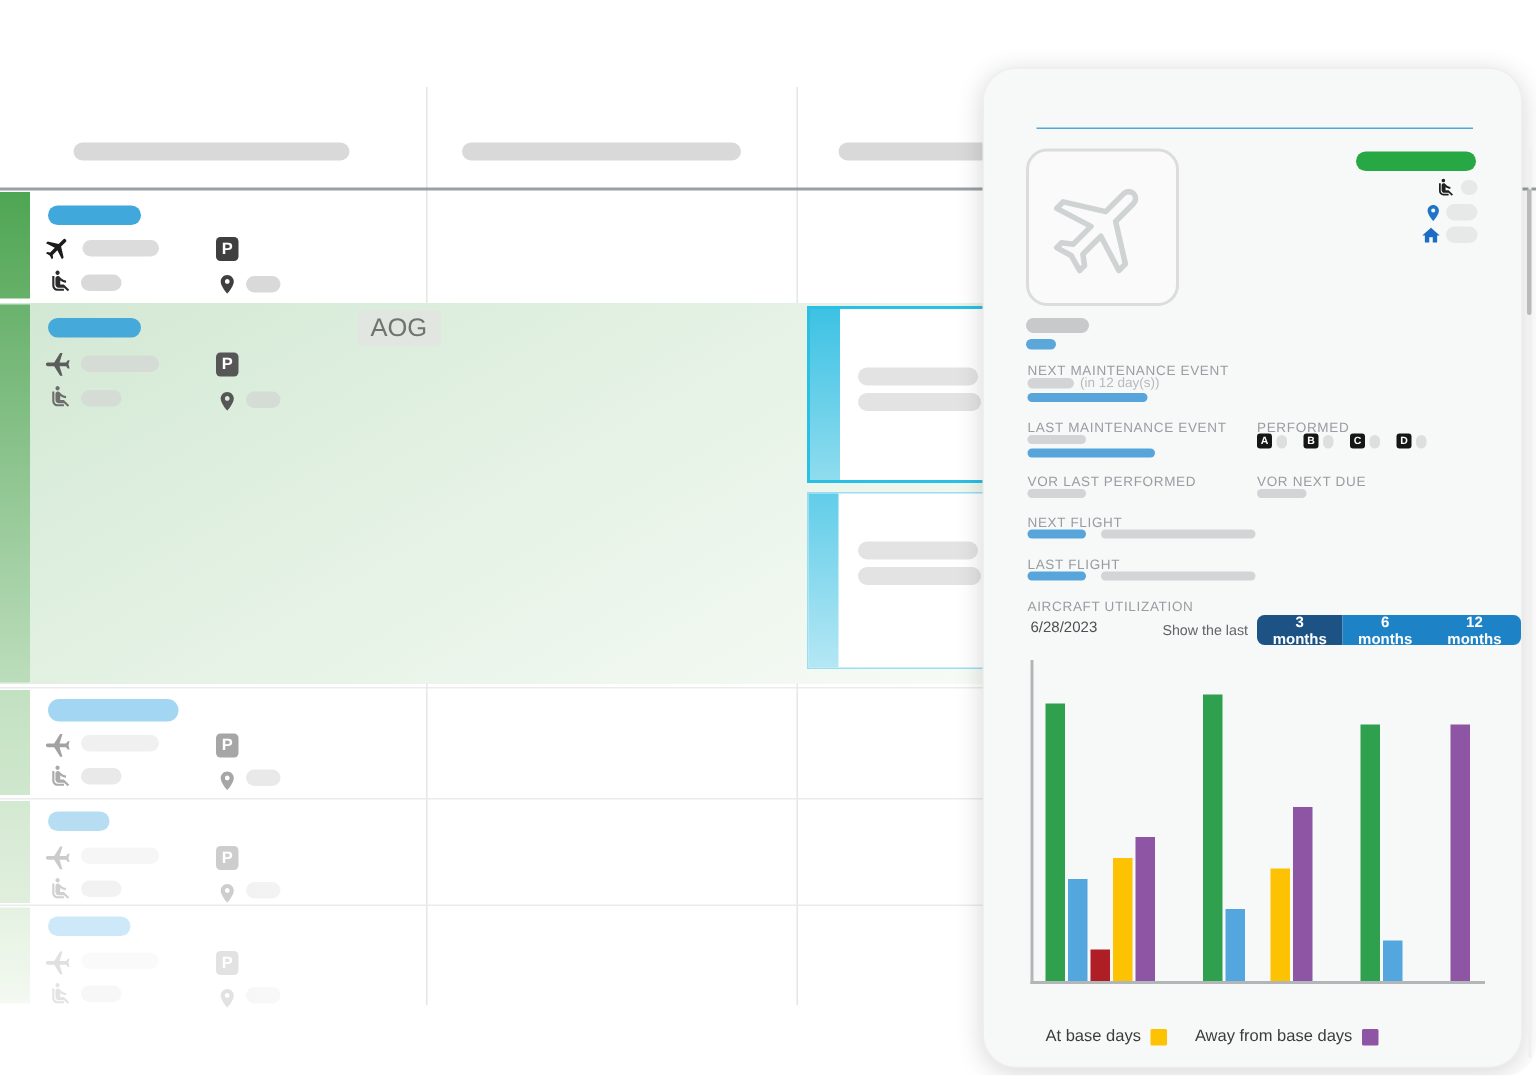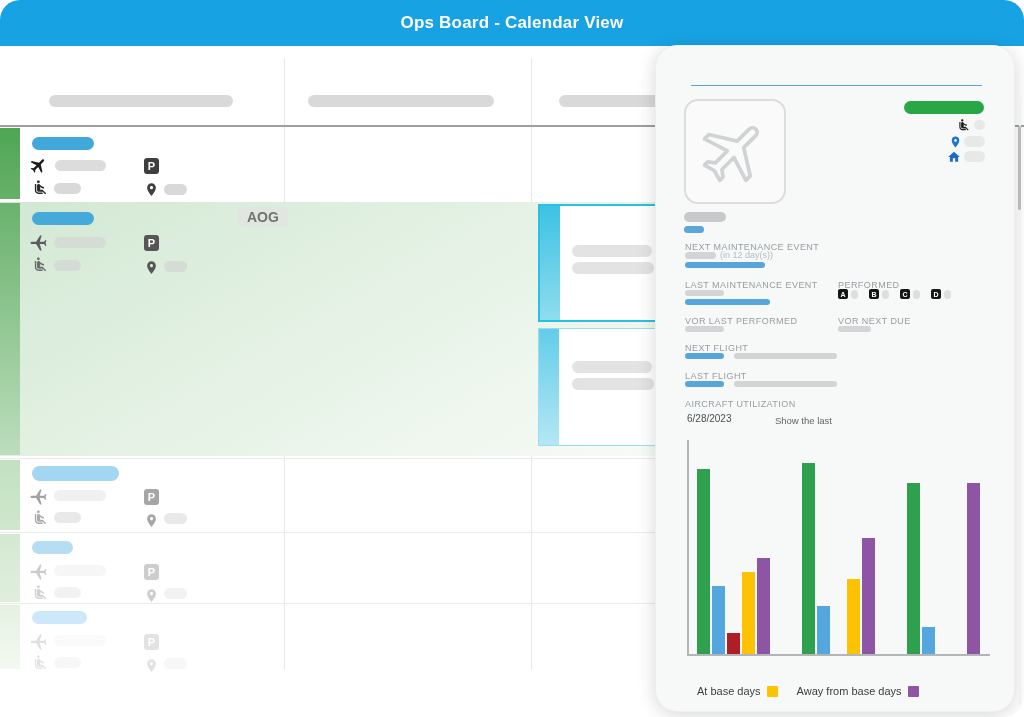--- a/index.html
+++ b/index.html
@@ -27,21 +27,21 @@
   .row-aog-bg{background:linear-gradient(150deg,#d2e8d3 0%,#e7f3e7 55%,#f7fbf6 100%);}
   .row-line{border-top:1px solid #ebebeb;}
   .pill{border-radius:999px;}
   .abs{position:absolute;}
   .ph{position:absolute;border-radius:999px;}
   .icon{position:absolute;display:flex;align-items:center;justify-content:center;}
   .pl-takeoff svg{transform:rotate(45deg);}
   .pl-top svg{transform:rotate(-90deg);}
   .p-badge{position:absolute;width:15px;height:16px;border-radius:3px;color:#fff;
     font-size:11px;font-weight:bold;display:flex;align-items:center;justify-content:center;}
-  .aog-badge{position:absolute;background:#e1e6e1;color:#6f746f;font-size:14px;font-weight:bold;
+  .aog-badge{position:absolute;background:#e1e6e1;color:#6f746f;font-size:17px;font-weight:normal;
     border-radius:3px;padding:2px 9px;}
   .fade55{opacity:.55;}
   .fade32{opacity:.32;}
   
   .card{position:absolute;background:#fff;}
   .card-stripe{position:absolute;left:0;top:0;bottom:0;width:20px;}
   .card-bar{position:absolute;height:12px;border-radius:6px;background:#e3e3e3;}
   
   .panel{position:absolute;left:655px;top:45px;width:360px;height:667px;background:#f7f8f8;
     border:1px solid #eeeeee;border-radius:22px;box-shadow:0 3px 18px rgba(0,0,0,.16);}
@@ -77,23 +77,20 @@
   .swatch{width:11px;height:11px;border-radius:1px;display:inline-block;}
   
   .scroll-track{position:absolute;left:1019px;top:98px;width:2px;height:607px;background:#f0f0f0;}
   .scroll-thumb{position:absolute;left:1018px;top:126px;width:3px;height:84px;background:#b9b9b9;border-radius:2px;}
 </style>
 </head>
 <body>
 
 <div id="page">
 
-  <div class="top-bar">
-    <div class="top-bar-title">Ops Board - Calendar View</div>
-  </div>
 
   <div class="col-divider" style="left:284px;"></div>
   <div class="col-divider" style="left:531px;"></div>
   <div class="hdr-pill" style="left:49px;width:184px;"></div>
   <div class="hdr-pill" style="left:308px;width:186px;"></div>
   <div class="hdr-pill" style="left:559px;width:105px;"></div>
   <div class="hdr-rule"></div>
 
   <div class="cal-row" style="top:127px;height:73px;">
     <div class="stripe s1"></div>
@@ -312,20 +309,25 @@
     <div class="blue-bar" style="left:29px;top:307px;width:39px;height:6px;"></div>
     <div class="gph" style="left:78px;top:307px;width:103px;height:6px;"></div>
 
     <div class="lbl" style="left:29px;top:325px;">LAST FLIGHT</div>
     <div class="blue-bar" style="left:29px;top:335px;width:39px;height:6px;"></div>
     <div class="gph" style="left:78px;top:335px;width:103px;height:6px;"></div>
 
     <div class="lbl" style="left:29px;top:353px;">AIRCRAFT UTILIZATION</div>
     <div class="util-date">6/28/2023</div>
     <div class="show-last">Show the last</div>
+    <div class="range-group" id="range-group">
+        <button class="range-btn selected">3 months</button>
+        <button class="range-btn">6 months</button>
+        <button class="range-btn">12 months</button>
+      </div>
 
     <div class="chart">
       <div class="plot" id="plot">
           <div class="bar-group">
             <div class="bar" style="height: 185px; background: rgb(47, 160, 77);"></div>
             <div class="bar" style="height: 68px; background: rgb(84, 167, 222);"></div>
             <div class="bar" style="height: 21px; background: rgb(174, 30, 36);"></div>
             <div class="bar" style="height: 82px; background: rgb(253, 195, 3);"></div>
             <div class="bar" style="height: 96px; background: rgb(143, 85, 165);"></div>
           </div>

